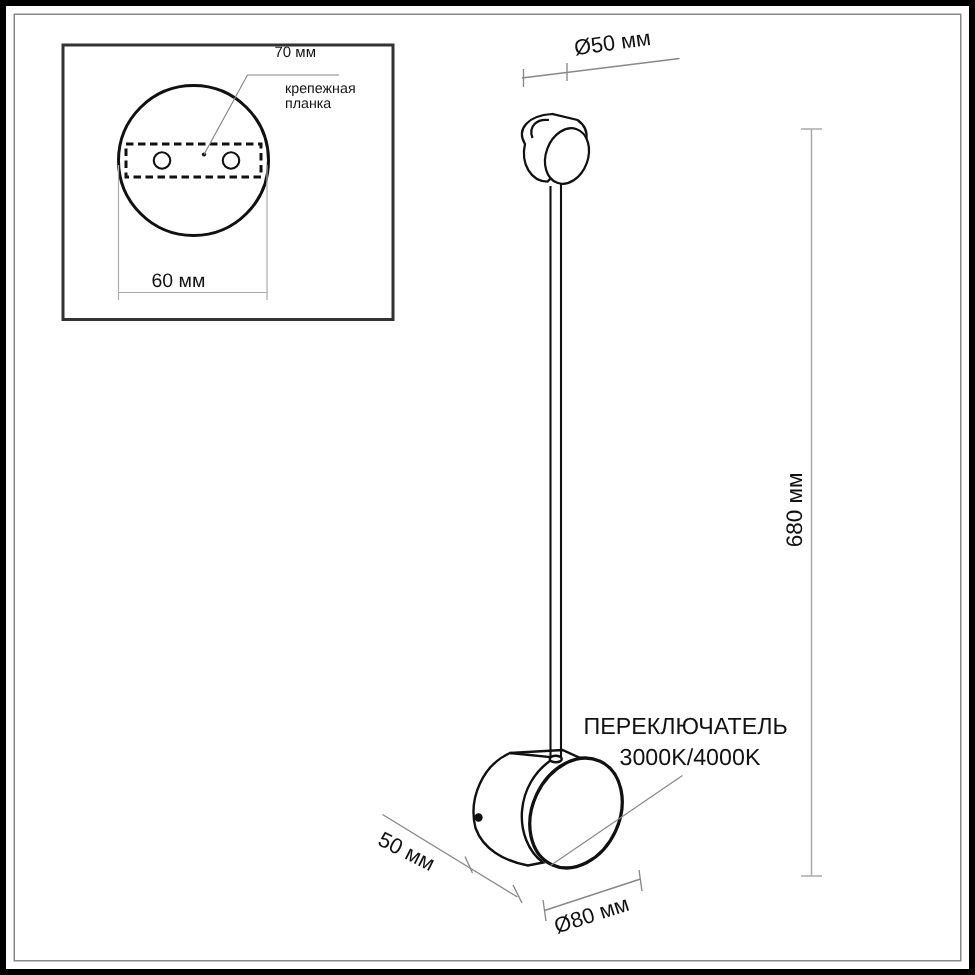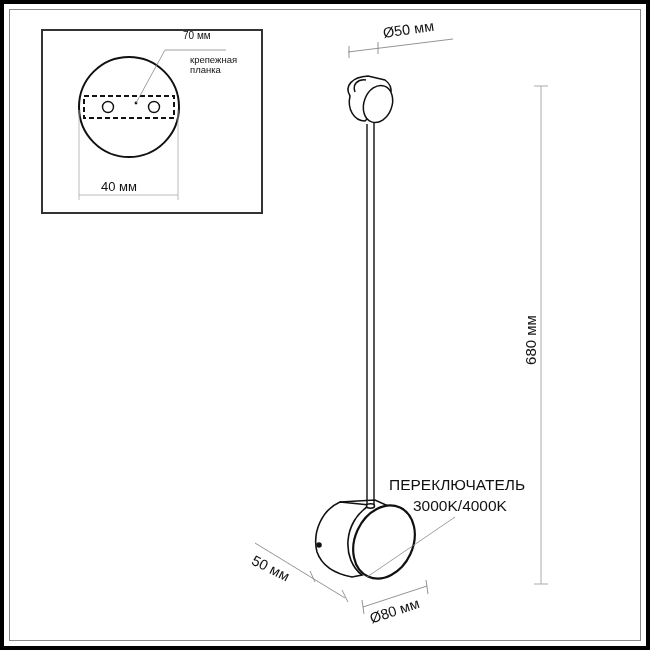--- a/index.html
+++ b/index.html
@@ -86,19 +86,19 @@
     <line x1="362" y1="600" x2="364" y2="614"></line>
     <line x1="426" y1="580" x2="428" y2="594"></line>
   </g>
 </svg>
 
 <div class="lbl t-70">70 мм</div>
 <div class="lbl t-plate">
   <div>крепежная</div>
   <div>планка</div>
 </div>
-<div class="lbl t-80">40 мм</div>
+<div class="lbl t-80">60 мм</div>
 <div class="lbl t-d50">Ø50 мм</div>
 <div class="lbl t-680">680 мм</div>
 <div class="lbl t-switch">ПЕРЕКЛЮЧАТЕЛЬ</div>
 <div class="lbl t-temp">3000K/4000K</div>
 <div class="lbl t-50">50 мм</div>
 <div class="lbl t-d80">Ø80 мм</div>
 
 </body></html>

